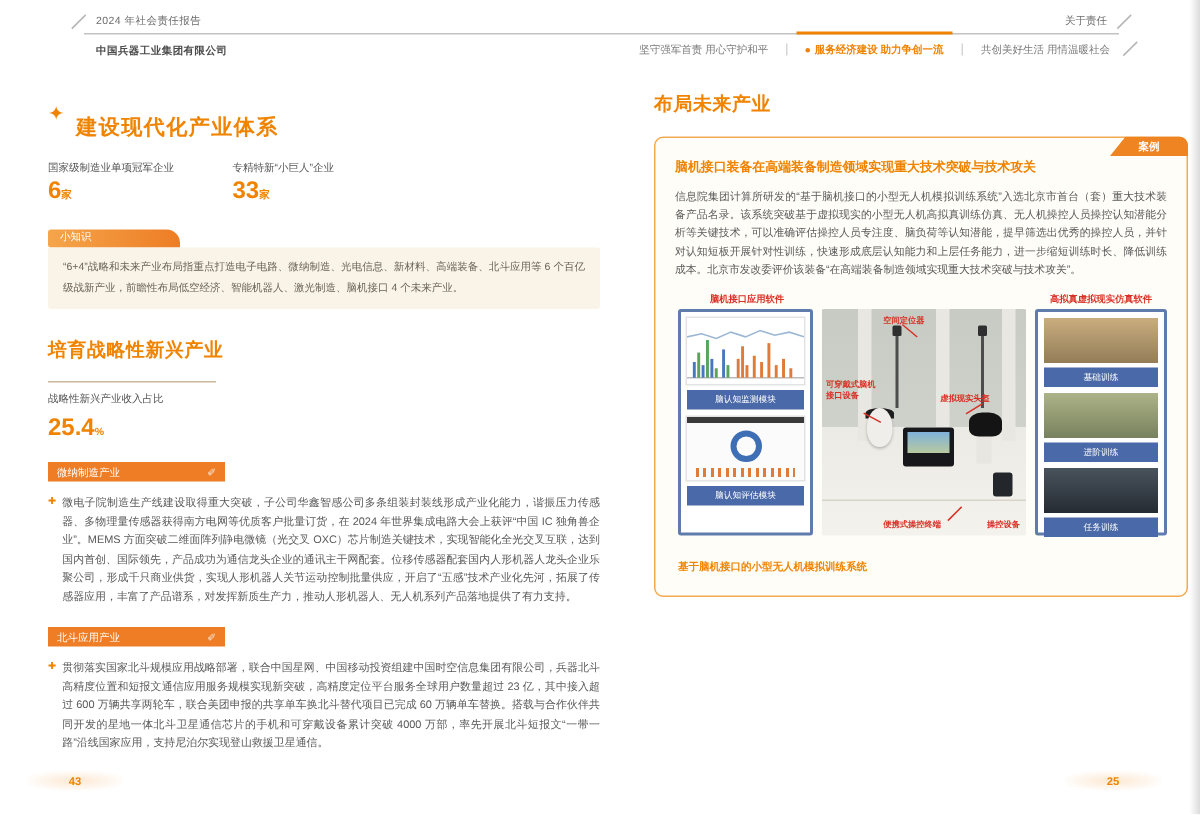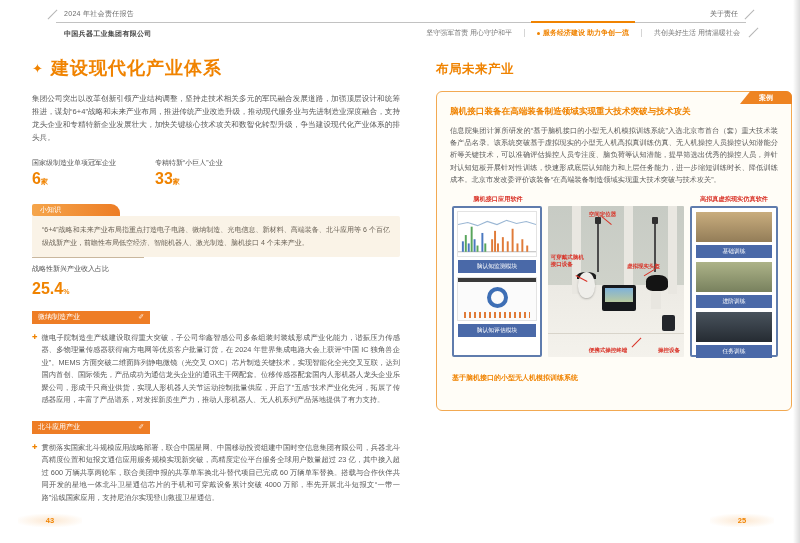--- a/index.html
+++ b/index.html
@@ -21,21 +21,21 @@
   .nav-item{font-size:7px;color:#7a7a7a;cursor:pointer;white-space:nowrap;}
   .nav-sep{width:1px;height:8px;background:#d5d5d5;}
   .nav-item.active{color:#F08300;font-weight:bold;position:relative;display:flex;align-items:center;gap:3px;padding-top:1px;}
   .active-bar{position:absolute;top:-6px;left:-6px;right:-6px;height:2px;background:#F08300;}
   .nav-dot{width:3px;height:3px;border-radius:50%;background:#F08300;flex:none;}
 
   
   .lcol{position:absolute;left:32px;top:56px;width:368px;}
   .chapter{display:flex;align-items:center;gap:8px;margin:0 0 13px 0;}
   .chapter .star{color:#F08300;font-size:13px;line-height:1;}
-  .chapter .txt{color:#F08300;font-size:18px;font-weight:bold;letter-spacing:1px;}
+  .chapter .txt{color:#F08300;font-size:14px;font-weight:bold;letter-spacing:1px;margin-top:20px;}
   .para{margin:0;font-size:7.6px;color:#595959;line-height:12.9px;text-align:justify;}
   .stats{display:flex;margin-top:13px;}
   .stat{width:123px;}
   .stat .lbl{font-size:7px;color:#555;}
   .stat .num{font-size:16px;font-weight:bold;color:#F08300;margin-top:3px;line-height:1;}
   .stat .unit{font-size:7px;}
   .tip-tag{margin-top:17px;width:88px;height:12px;line-height:12px;padding-left:8px;color:#fff;font-size:7px;
     background:linear-gradient(90deg,#F5A54B,#ED7D25);border-radius:2px 9px 0 2px;box-sizing:border-box;}
   .tip-box{background:#FAF3E7;padding:7px 10px;font-size:7px;color:#6b6357;line-height:13.5px;text-align:justify;border-radius:0 2px 2px 2px;}
   .sec-title{color:#F08300;font-size:12.5px;font-weight:bold;margin:19px 0 12px 0;letter-spacing:.5px;}
@@ -53,21 +53,21 @@
   .block .para{font-size:7.3px;line-height:12.5px;}
   .pagenum{position:absolute;bottom:16px;font-size:7.5px;font-weight:bold;color:#F08300;width:64px;text-align:center;padding:2px 0;
     background:radial-gradient(ellipse at center,#FCE8D2 0%,rgba(252,232,210,0) 80%);}
   .pagenum.pl{left:18px;}
   .pagenum.pr{right:26px;}
 
   
   .rcol{position:absolute;left:436px;top:56px;width:356px;}
   .rcol .sec-title{margin:5px 0 13px 0;}
   .case{margin-top:9px;position:relative;border:1px solid #F2A952;border-radius:6px;background:#FFFDF7;
-    padding:13px 13px 25px;box-sizing:border-box;}
+    padding:13px 13px 12px;box-sizing:border-box;}
   .ribbon{position:absolute;top:-1px;right:-1px;width:52px;height:13px;background:#EE8422;color:#fff;font-size:7px;font-weight:bold;
     display:flex;align-items:center;justify-content:center;clip-path:polygon(20% 0,100% 0,100% 100%,0 100%);border-radius:0 6px 0 0;}
   .case-title{margin:1px 0 7px 0;font-size:8.6px;font-weight:bold;color:#F08300;}
   .case-body{margin:0;font-size:7.2px;color:#595959;line-height:12.2px;text-align:justify;}
 
   .diagram{position:relative;height:190px;margin-top:9px;}
   .dg-title{position:absolute;top:0;font-size:6.2px;font-weight:bold;color:#D93025;text-align:center;}
   .dg-title.lt{left:4px;width:88px;}
   .dg-title.rt{right:0;width:88px;}
   .panel{position:absolute;top:11px;bottom:28px;border:2px solid #5F7CAD;background:#fff;padding:3px;box-sizing:border-box;border-radius:2px;}
@@ -139,40 +139,40 @@
       <span class="nav-item">共创美好生活 用情温暖社会</span>
     </div>
     <span class="diag br"></span>
   </div>
 
   <div class="lcol">
     <h1 class="chapter">
       <span class="star">✦</span>
       <span class="txt">建设现代化产业体系</span>
     </h1>
-    <p class="para">集团公司突出以改革创新引领产业结构调整，坚持走技术相关多元的军民融合发展道路，加强顶层设计和统筹推进，谋划“6+4”战略和未来产业布局，推进传统产业改造升级，推动现代服务业与先进制造业深度融合，支持龙头企业和专精特新企业发展壮大，加快关键核心技术攻关和数智化转型升级，争当建设现代化产业体系的排头兵。</p>
 
     <div class="stats">
       <div class="stat">
         <div class="lbl">国家级制造业单项冠军企业</div>
         <div class="num">
           <span>6</span><span class="unit">家</span>
         </div>
       </div>
       <div class="stat">
         <div class="lbl">专精特新“小巨人”企业</div>
         <div class="num">
           <span>33</span><span class="unit">家</span>
         </div>
       </div>
     </div>
 
     <div class="tip-tag">小知识</div>
     <div class="tip-box">“6+4”战略和未来产业布局指重点打造电子电路、微纳制造、光电信息、新材料、高端装备、北斗应用等 6 个百亿级战新产业，前瞻性布局低空经济、智能机器人、激光制造、脑机接口 4 个未来产业。</div>
 
+    <h2 class="sec-title">培育战略性新兴产业</h2>
 
     <div class="kpi-row">
       <div class="kpi">
         <div class="lbl">战略性新兴产业收入占比</div>
         <div class="num">
           <span>25.4</span><span class="unit">%</span>
         </div>
       </div>
     </div>
 

